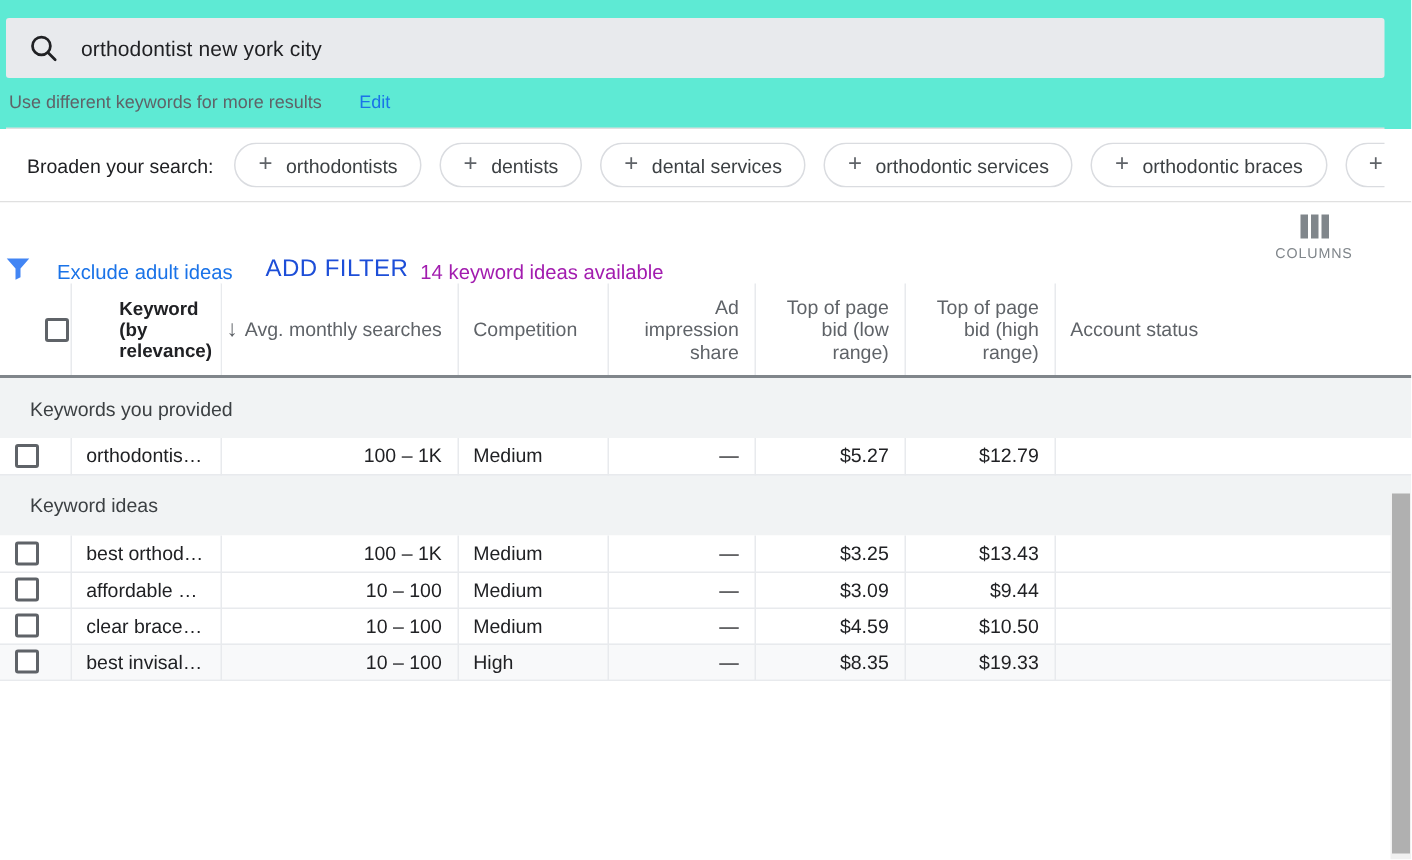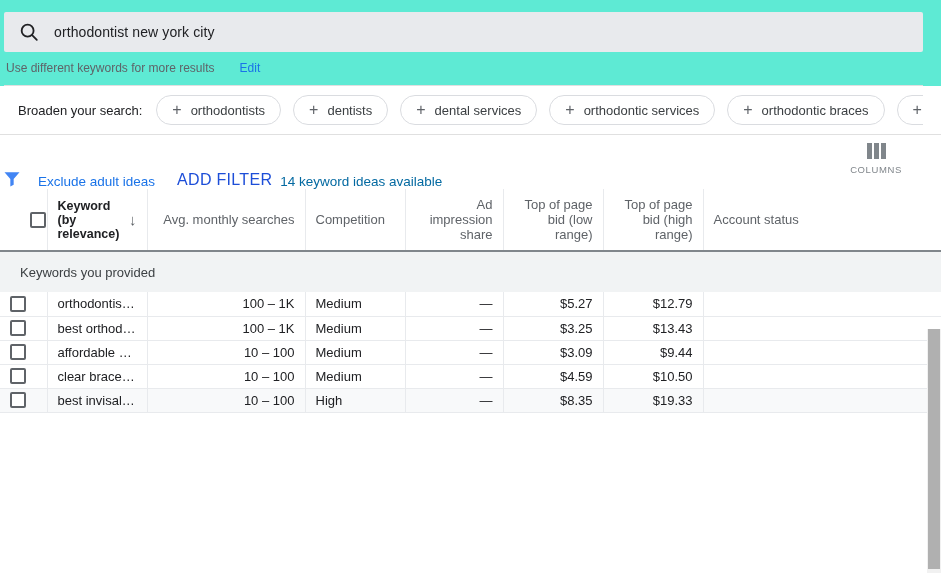--- a/index.html
+++ b/index.html
@@ -144,21 +144,21 @@
     font-size: 16px;
     color: #1d4ed8;
     font-weight: 500;
     letter-spacing: .3px;
     margin-right: 8px;
     cursor: pointer;
     white-space: nowrap;
   }
   .tb-count {
     font-size: 13.5px;
-    color: #0369a1;
+    color: #a21caf;
     white-space: nowrap;
   }
 
   .columns-btn {
     position: absolute;
     right: 36px;
     top: 8px;
     width: 58px;
     text-align: center;
     cursor: pointer;
@@ -220,20 +220,21 @@
   th.c-ad      { width: 98px;  text-align: right; }
   th.c-low     { width: 100px; text-align: right; }
   th.c-high    { width: 100px; text-align: right; }
   th.c-status  { width: 238px; text-align: left; }
 
   .kw-head-inner {
     display: flex;
     align-items: center;
     justify-content: flex-start;
     width: 100%;
+    margin-left: 22px;
   }
   .kw-head-text {
     line-height: 14px;
     font-size: 12.5px;
     font-weight: 700;
     color: #202124;
   }
   .sort-arrow {
     color: #5f6368;
     font-size: 15px;
@@ -402,20 +403,23 @@
           <tr class="data-row">
             <td class="c-check"><span class="cb"></span></td>
             <td class="c-keyword t-left">orthodontist ...</td>
             <td class="t-right">100 – 1K</td>
             <td class="t-left">Medium</td>
             <td class="t-right">—</td>
             <td class="t-right">$5.27</td>
             <td class="t-right">$12.79</td>
             <td class="t-left"></td>
           </tr>
+          <tr class="group-row">
+            <td colspan="8">Keyword ideas</td>
+          </tr>
           <tr class="data-row">
             <td class="c-check"><span class="cb"></span></td>
             <td class="c-keyword t-left">best orthodo...</td>
             <td class="t-right">100 – 1K</td>
             <td class="t-left">Medium</td>
             <td class="t-right">—</td>
             <td class="t-right">$3.25</td>
             <td class="t-right">$13.43</td>
             <td class="t-left"></td>
           </tr>

